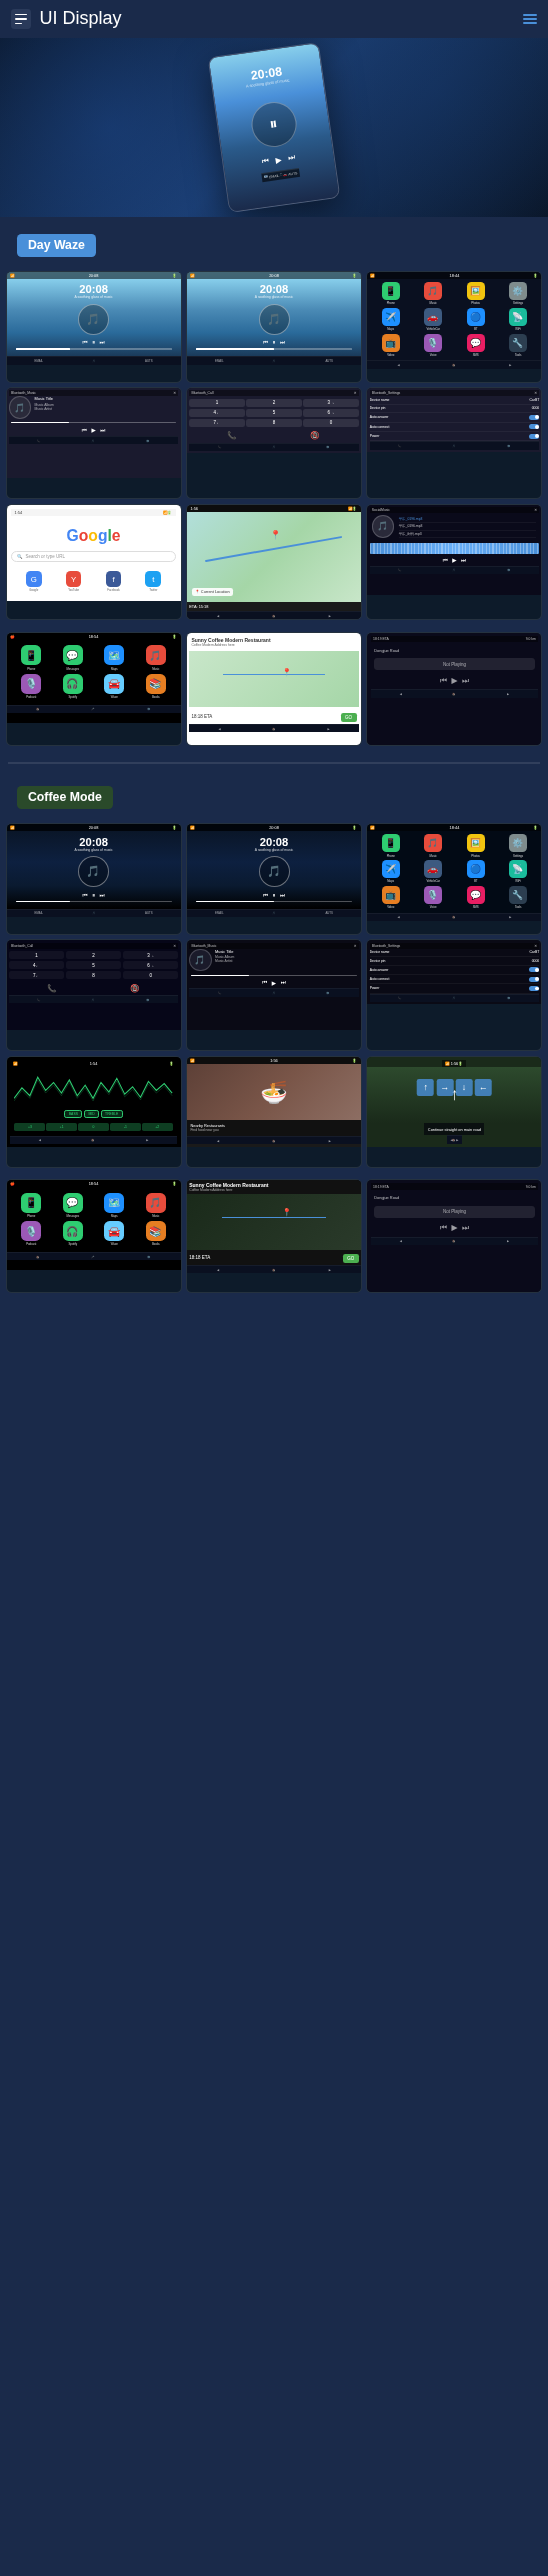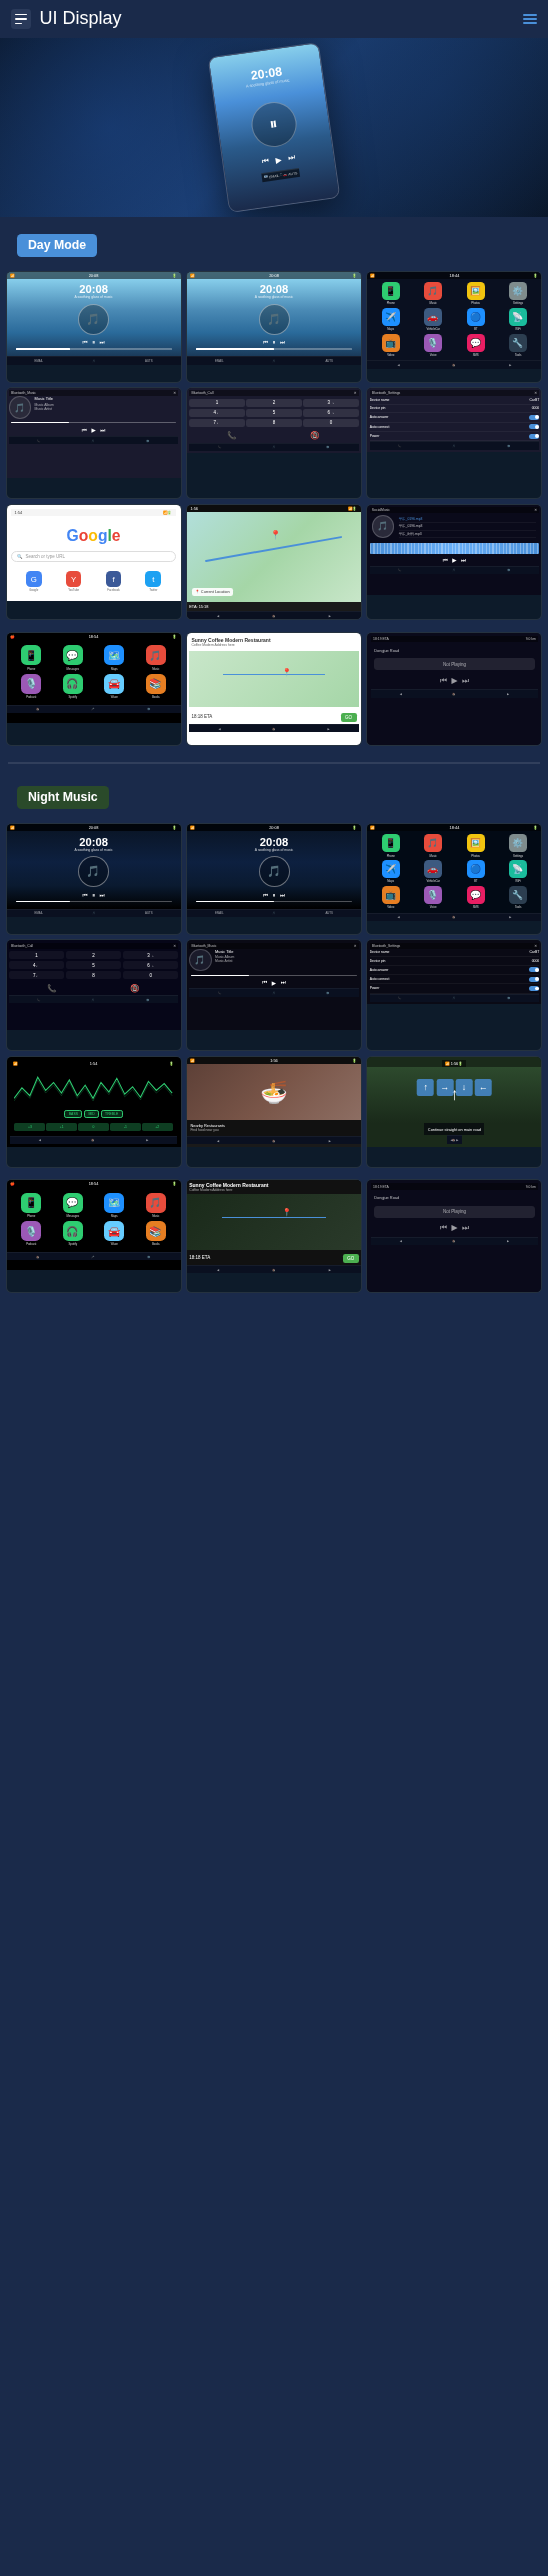--- a/index.html
+++ b/index.html
@@ -626,21 +626,21 @@
       <div class="bottom-tabs">
         <span class="tab-icon">📧 EMAIL</span>
         <span class="tab-icon">🎵</span>
         <span class="tab-icon">🚗 AUTS</span>
       </div>
     </div>
   </div>
 </div>
 
 <div style="padding: 5.6px 8.4px;">
-  <span class="section-label day-label">Day Mode</span>
+  <span class="section-label day-label">Day Waze</span>
 </div>
 
 <div class="screenshots-grid">
 
   <div class="screenshot-card">
     <div class="car-screen home-screen-day">
       <div class="status-bar">
         <span>📶</span>
         <span>20:08</span>
         <span>🔋</span>
@@ -1049,21 +1049,21 @@
         <span class="car-nav-item">🏠</span>
         <span class="car-nav-item">▶</span>
       </div>
     </div>
   </div>
 </div>
 
 <div class="section-divider"></div>
 
 <div style="padding: 5.6px 8.4px;">
-  <span class="section-label night-label">Night Music</span>
+  <span class="section-label night-label">Coffee Mode</span>
 </div>
 
 <div class="screenshots-grid">
 
   <div class="screenshot-card">
     <div class="car-screen home-screen-night">
       <div class="status-bar">
         <span>📶</span>
         <span>20:08</span>
         <span>🔋</span>

